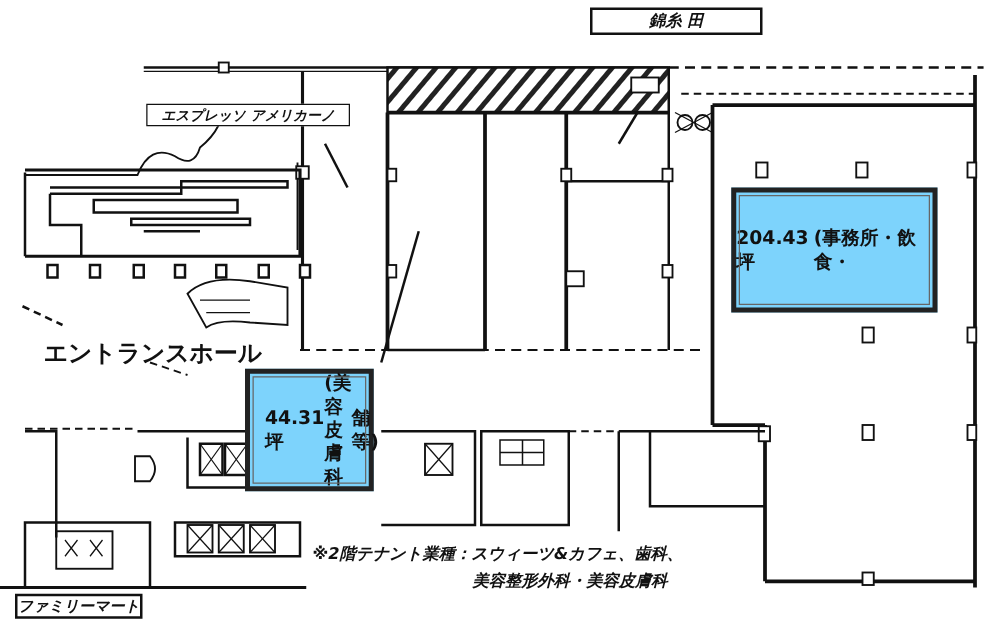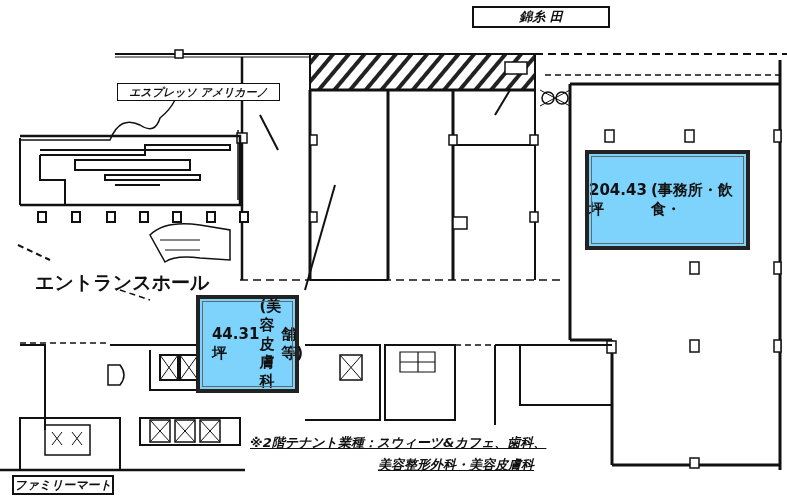--- a/index.html
+++ b/index.html
@@ -1,21 +1,21 @@
 <!DOCTYPE html>
 <html><head>
   <meta charset="utf-8">
   <style>
     html, body { margin:0; padding:0; background:#ffffff; }
     body { width:787px; height:497px; position:relative; overflow:hidden; font-family:"DejaVu Sans", sans-serif; color:#111; }
     svg.plan { position:absolute; left:0; top:0; }
     .label { position:absolute; background:#fff; border:2px solid #111; font-weight:bold; display:flex; align-items:center; justify-content:center; white-space:nowrap; box-sizing:border-box; }
     .label.thin { border-width:1.5px; font-style:italic; }
     .area-box { position:absolute; background:#7dd3fc; border:4px solid #222; box-sizing:border-box; outline:1px solid #666; outline-offset:-7px; display:flex; align-items:center; justify-content:center; font-weight:bold; line-height:1.25; }
-    .note { position:absolute; font-weight:bold; font-style:italic; text-decoration:underline; font-size:13px; white-space:nowrap;text-align:center; }
+    .note { position:absolute; font-weight:bold; font-style:italic; font-size:13px; white-space:nowrap;text-align:center; }
     .plain { position:absolute; font-weight:bold; white-space:nowrap; }
   </style>
 </head>
 <body>
 
 <svg class="plan" width="787" height="497" viewBox="0 0 787 497" xmlns="http://www.w3.org/2000/svg">
   <defs>
     <pattern id="hatch" patternUnits="userSpaceOnUse" width="12" height="12" patternTransform="rotate(40)">
       <rect width="12" height="12" fill="#fff"></rect>
       <rect width="4" height="12" fill="#222"></rect>

